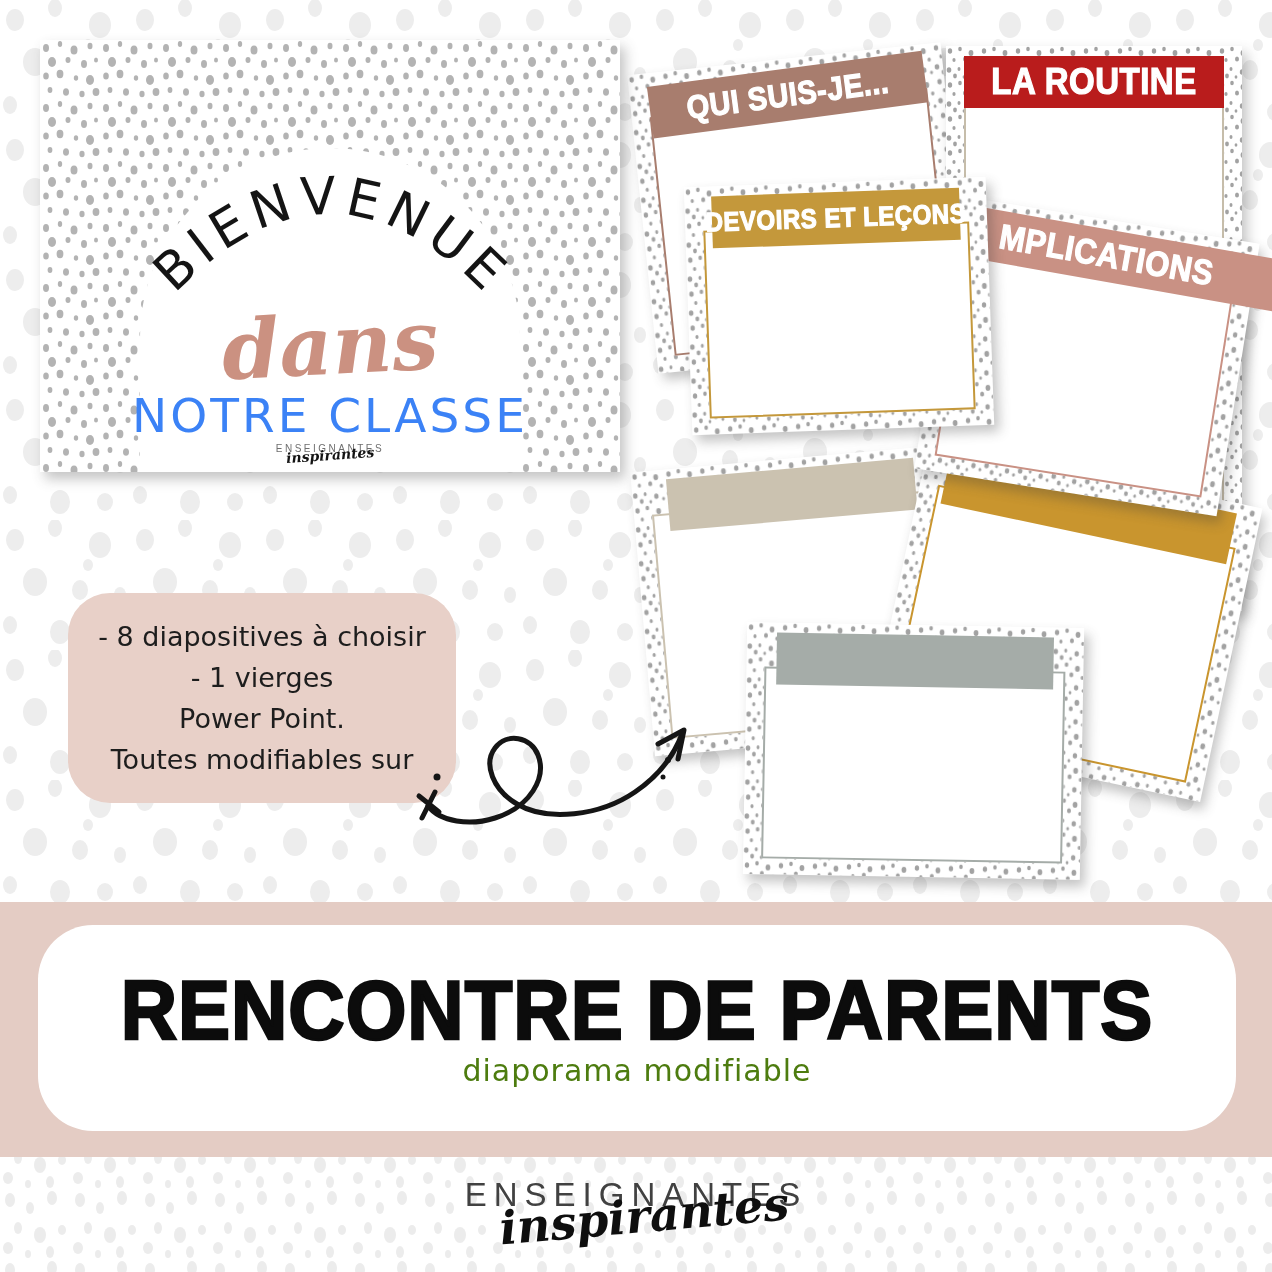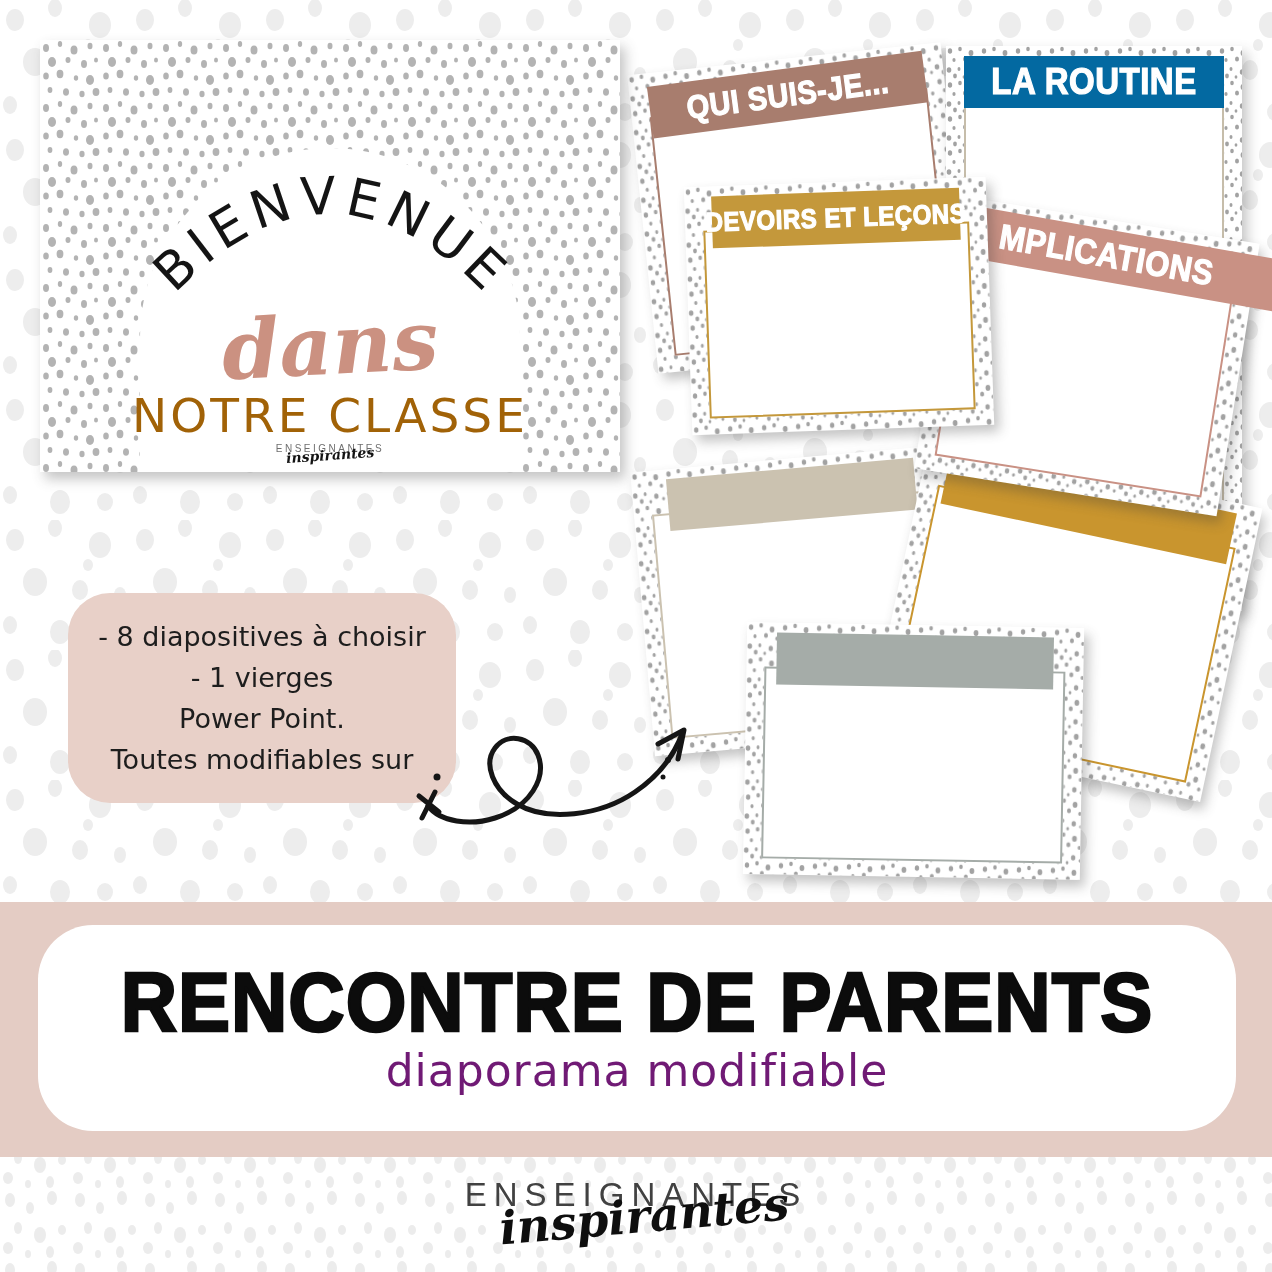--- a/index.html
+++ b/index.html
@@ -19,40 +19,40 @@
               transform:scaleY(1.12);white-space:nowrap;}
 
   
   .welcome{left:40px;top:40px;width:580px;height:432px;z-index:2;}
   .arch{position:absolute;left:100px;width:380px;top:108px;bottom:0;background:#fff;
         border-radius:190px 190px 0 0;}
   .w-dans{position:absolute;left:0;right:0;top:264px;text-align:center;
           font-family:"DejaVu Serif", serif;font-style:italic;font-weight:bold;
           font-size:82px;color:#cb9181;transform:rotate(-3deg);line-height:1;}
   .w-bottom{position:absolute;left:0;right:0;top:352px;text-align:center;
-            font-size:47px;letter-spacing:3px;color:#a16207;line-height:1;}
+            font-size:47px;letter-spacing:3px;color:#3b82f6;line-height:1;}
   .mini-logo{position:absolute;left:0;right:0;top:404px;text-align:center;line-height:1;}
   .mini-caps{font-family:"Liberation Sans", sans-serif;font-size:10px;letter-spacing:2.5px;color:#6e6e6e;}
   .mini-script{font-family:"DejaVu Serif", serif;font-style:italic;font-weight:bold;
                font-size:14px;color:#141414;margin-top:-6px;transform:rotate(-4deg);}
 
   
   .info-box{left:68px;top:593px;width:388px;height:210px;border-radius:42px;z-index:4;
             display:flex;flex-direction:column;align-items:center;justify-content:center;}
   .info-line{font-size:27px;color:#1d1d1d;line-height:1.52;white-space:nowrap;}
 
   
   .band-bottom{left:0;top:902px;width:1272px;height:255px;z-index:5;}
   .banner-box{position:absolute;left:38px;top:23px;width:1198px;height:206px;background:#fff;
               border-radius:55px;display:flex;flex-direction:column;align-items:center;
               justify-content:center;text-align:right;}
   .banner-title{font-family:"Liberation Sans", sans-serif;font-weight:900;font-size:78px;
                 color:#0c0c0c;letter-spacing:1px;-webkit-text-stroke:2.5px #0c0c0c;
                 transform:scaleY(1.06);line-height:1.1;white-space:nowrap;}
-  .banner-sub{font-size:44px;color:#701a75;letter-spacing:1px;}
+  .banner-sub{font-size:30px;color:#4d7c0f;letter-spacing:1px;}
 
   
   .footer-logo{left:0;top:1178px;width:1272px;text-align:center;z-index:3;line-height:1;}
   .footer-caps{font-family:"Liberation Sans", sans-serif;font-size:33px;letter-spacing:7px;color:#414141;}
   .footer-script{font-family:"DejaVu Serif", serif;font-style:italic;font-weight:bold;
                  font-size:46px;color:#0e0e0e;margin-top:-18px;transform:rotate(-5deg);
                  position:relative;left:8px;}
   .stack{display:flex;flex-direction:column;align-items:center;}
 </style>
 </head>
@@ -149,21 +149,21 @@
     <div class="band" style="left: 6%; width: 88%; transform: rotate(-1.5deg); background-color: rgb(168, 125, 110);">
       <span class="band-label" style="font-size:29px;">QUI SUIS-JE...</span>
     </div>
   </div>
 
   <div class="card" style="left:946px;top:46px;width:296px;height:565px;z-index:2;">
     <svg class="fill">
         <rect width="100%" height="100%" fill="url(#carddots)"></rect>
       </svg>
     <div class="inner" style="border-color: rgb(198, 189, 170);"></div>
-    <div class="band" style="left: 6%; width: 88%; background-color: #0369a1;">
+    <div class="band" style="left: 6%; width: 88%; background-color: #b91c1c;">
       <span class="band-label" style="font-size:33px;">LA ROUTINE</span>
     </div>
   </div>
 
   <div class="card" style="left:934px;top:218px;width:306px;height:276px;transform:rotate(9deg);z-index:3;">
     <svg class="fill">
         <rect width="100%" height="100%" fill="url(#carddots)"></rect>
       </svg>
     <div class="inner" style="border-color: rgb(201, 145, 132);"></div>
     <div class="band" style="left: 0px; width: 96%; justify-content: flex-start; padding-left: 48px; transform: rotate(1deg); background-color: rgb(201, 145, 132);">

